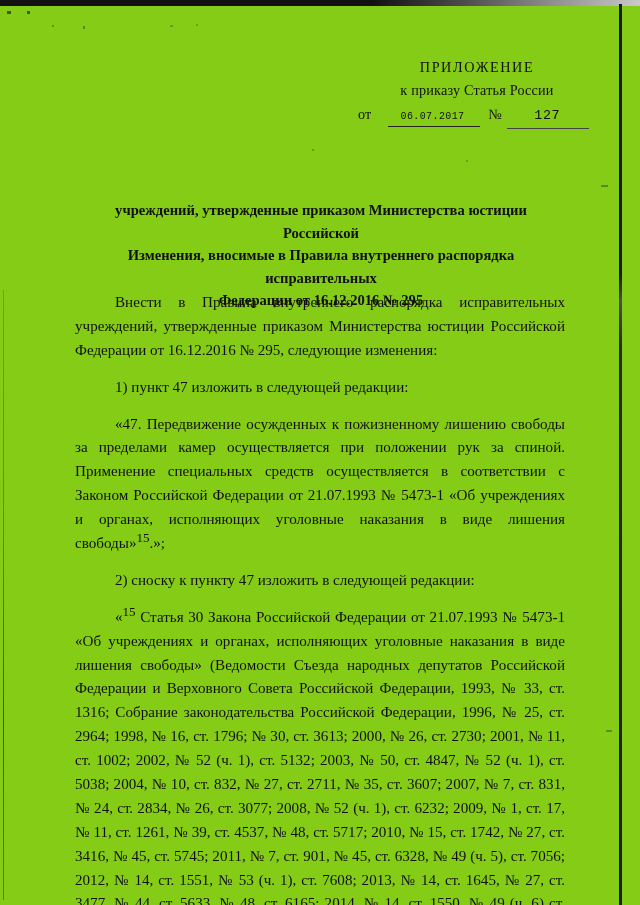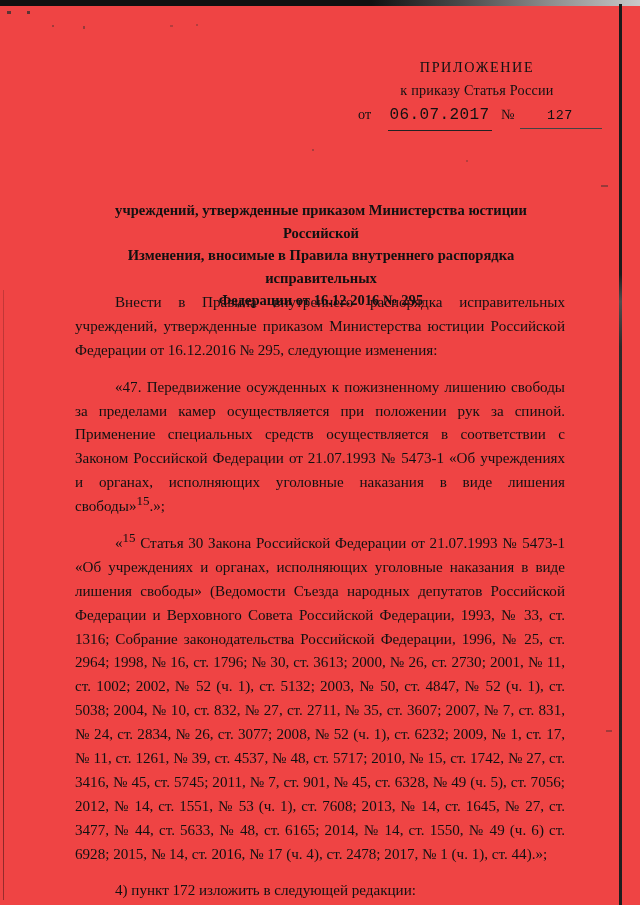--- a/index.html
+++ b/index.html
@@ -8,21 +8,21 @@
     background: #ffffff;
   }
   body {
     font-family: "Liberation Serif", "DejaVu Serif", serif;
     color: #111111;
   }
   #page {
     position: relative;
     width: 640px;
     height: 905px;
-    background: #ef4444;
+    background: #84cc16;
     overflow: hidden;
   }
   
   .scan-top-edge {
     position: absolute;
     top: 0; left: 0;
     width: 640px;
     height: 6px;
     background: linear-gradient(to right,
        #111 0%, #111 58%, #4a4a4a 72%, #8d8d8d 86%, #c9c9c9 100%);
@@ -71,21 +71,21 @@
     display: flex;
     align-items: baseline;
     justify-content: flex-start;
     padding-left: 6px;
     margin-top: 1px;
     font-size: 14.2px;
   }
   .hl-label { margin-right: 16px; }
   .hl-fill {
     font-family: "Liberation Mono", "DejaVu Sans Mono", monospace;
-    font-size: 16px;
+    font-size: 10px;
     letter-spacing: .4px;
     border-bottom: 1px solid #222;
     padding: 0 4px 1px 2px;
     min-width: 86px;
     text-align: center;
   }
   .hl-no {
     margin: 0 5px 0 9px;
     font-size: 14.2px;
   }
@@ -170,23 +170,25 @@
   <div class="doc-title">
     <div>учреждений, утвержденные приказом Министерства юстиции Российской</div>
     <div>Изменения, вносимые в Правила внутреннего распорядка исправительных</div>
     <div>Федерации от 16.12.2016 № 295</div>
   </div>
 
   <div class="body-text">
 
     <p class="para">Внести в Правила внутреннего распорядка исправительных учреждений, утвержденные приказом Министерства юстиции Российской Федерации от 16.12.2016 № 295, следующие изменения:</p>
 
+    <p class="para lastline-left">1) пункт 47 изложить в следующей редакции:</p>
 
     <p class="para"><span>«47. Передвижение осужденных к пожизненному лишению свободы за пределами камер осуществляется при положении рук за спиной. Применение специальных средств осуществляется в соответствии с Законом Российской Федерации от 21.07.1993 № 5473-1 «Об учреждениях и органах, исполняющих уголовные наказания в виде лишения свободы»</span><sup class="fn">15</sup><span>.»;</span></p>
 
+    <p class="para lastline-left">2) сноску к пункту 47 изложить в следующей редакции:</p>
 
     <p class="para"><span>«</span><sup class="fn">15</sup><span> Статья 30 Закона Российской Федерации от 21.07.1993 № 5473-1 «Об учреждениях и органах, исполняющих уголовные наказания в виде лишения свободы» (Ведомости Съезда народных депутатов Российской Федерации и Верховного Совета Российской Федерации, 1993, № 33, ст. 1316; Собрание законодательства Российской Федерации, 1996, № 25, ст. 2964; 1998, № 16, ст. 1796; № 30, ст. 3613; 2000, № 26, ст. 2730; 2001, № 11, ст. 1002; 2002, № 52 (ч. 1), ст. 5132; 2003, № 50, ст. 4847, № 52 (ч. 1), ст. 5038; 2004, № 10, ст. 832, № 27, ст. 2711, № 35, ст. 3607; 2007, № 7, ст. 831, № 24, ст. 2834, № 26, ст. 3077; 2008, № 52 (ч. 1), ст. 6232; 2009, № 1, ст. 17, № 11, ст. 1261, № 39, ст. 4537, № 48, ст. 5717; 2010, № 15, ст. 1742, № 27, ст. 3416, № 45, ст. 5745; 2011, № 7, ст. 901, № 45, ст. 6328, № 49 (ч. 5), ст. 7056; 2012, № 14, ст. 1551, № 53 (ч. 1), ст. 7608; 2013, № 14, ст. 1645, № 27, ст. 3477, № 44, ст. 5633, № 48, ст. 6165; 2014, № 14, ст. 1550, № 49 (ч. 6) ст. 6928; 2015, № 14, ст. 2016, № 17 (ч. 4), ст. 2478; 2017, № 1 (ч. 1), ст. 44).»;</span></p>
 
 
     <p class="para lastline-left">4) пункт 172 изложить в следующей редакции:</p>
 
     <p class="para">«172. Осужденные, отбывающие наказание в облегченных условиях в исправительных колониях общего режима, в целях успешной социальной адаптации могут быть освобождены из-под стражи по постановлению начальника исправительной колонии за шесть месяцев до окончания срока наказания. В этом</p>
 
   </div>
 

